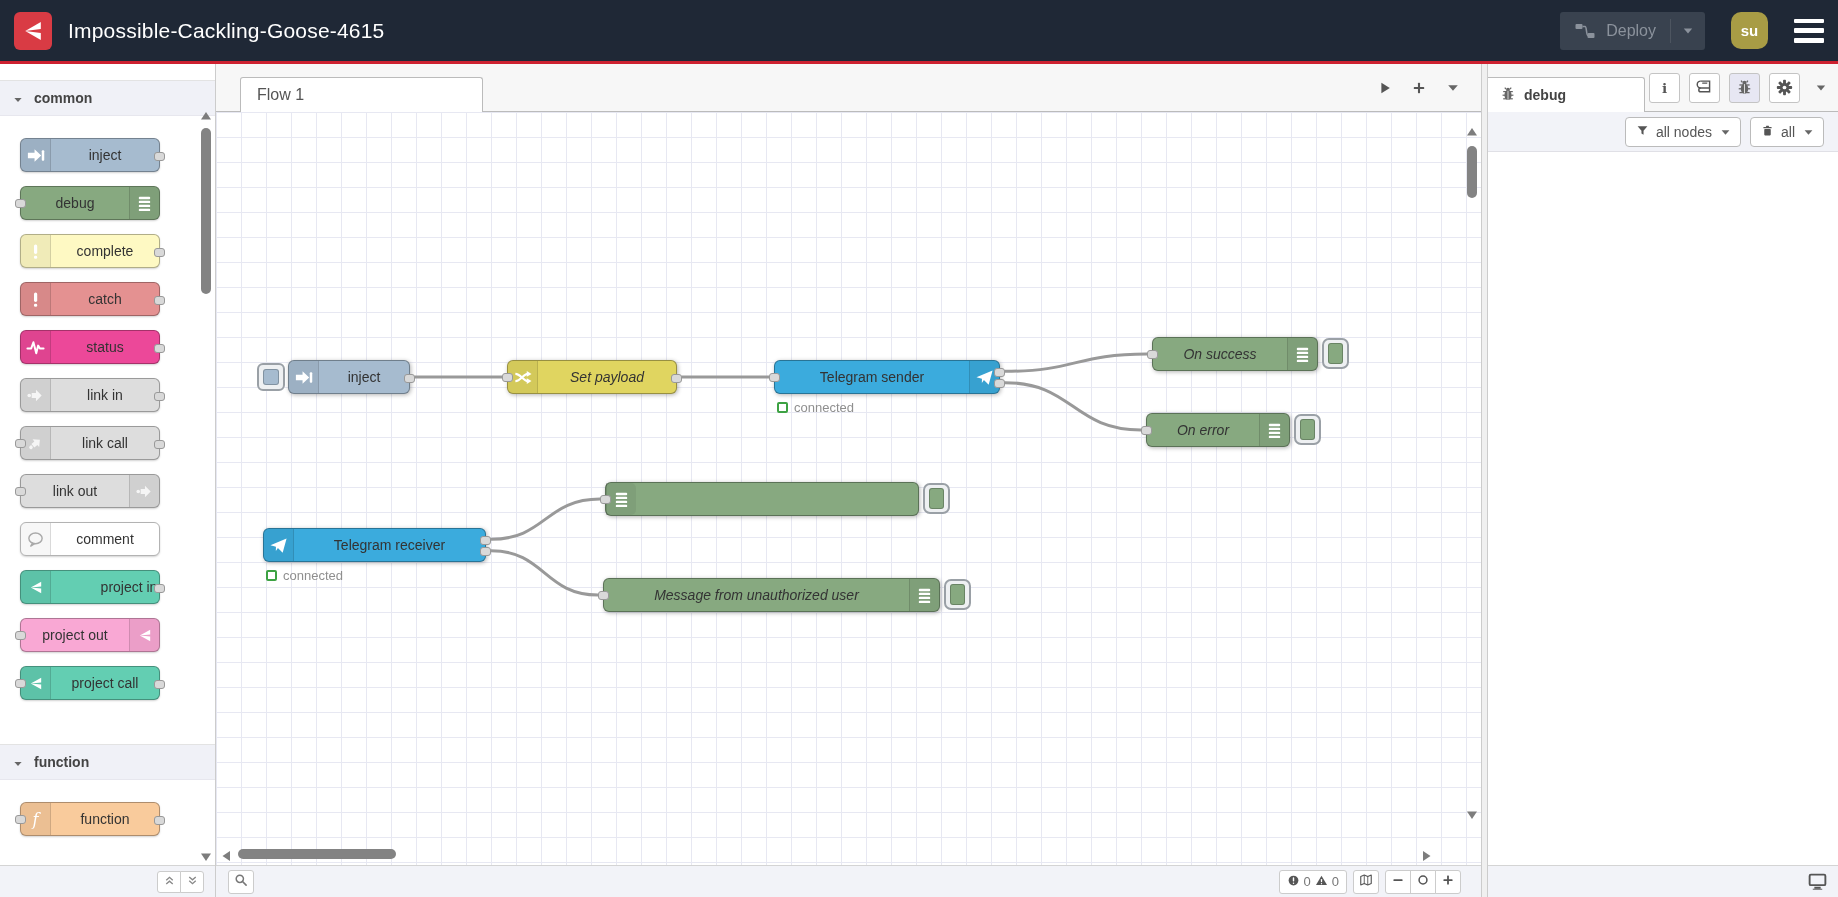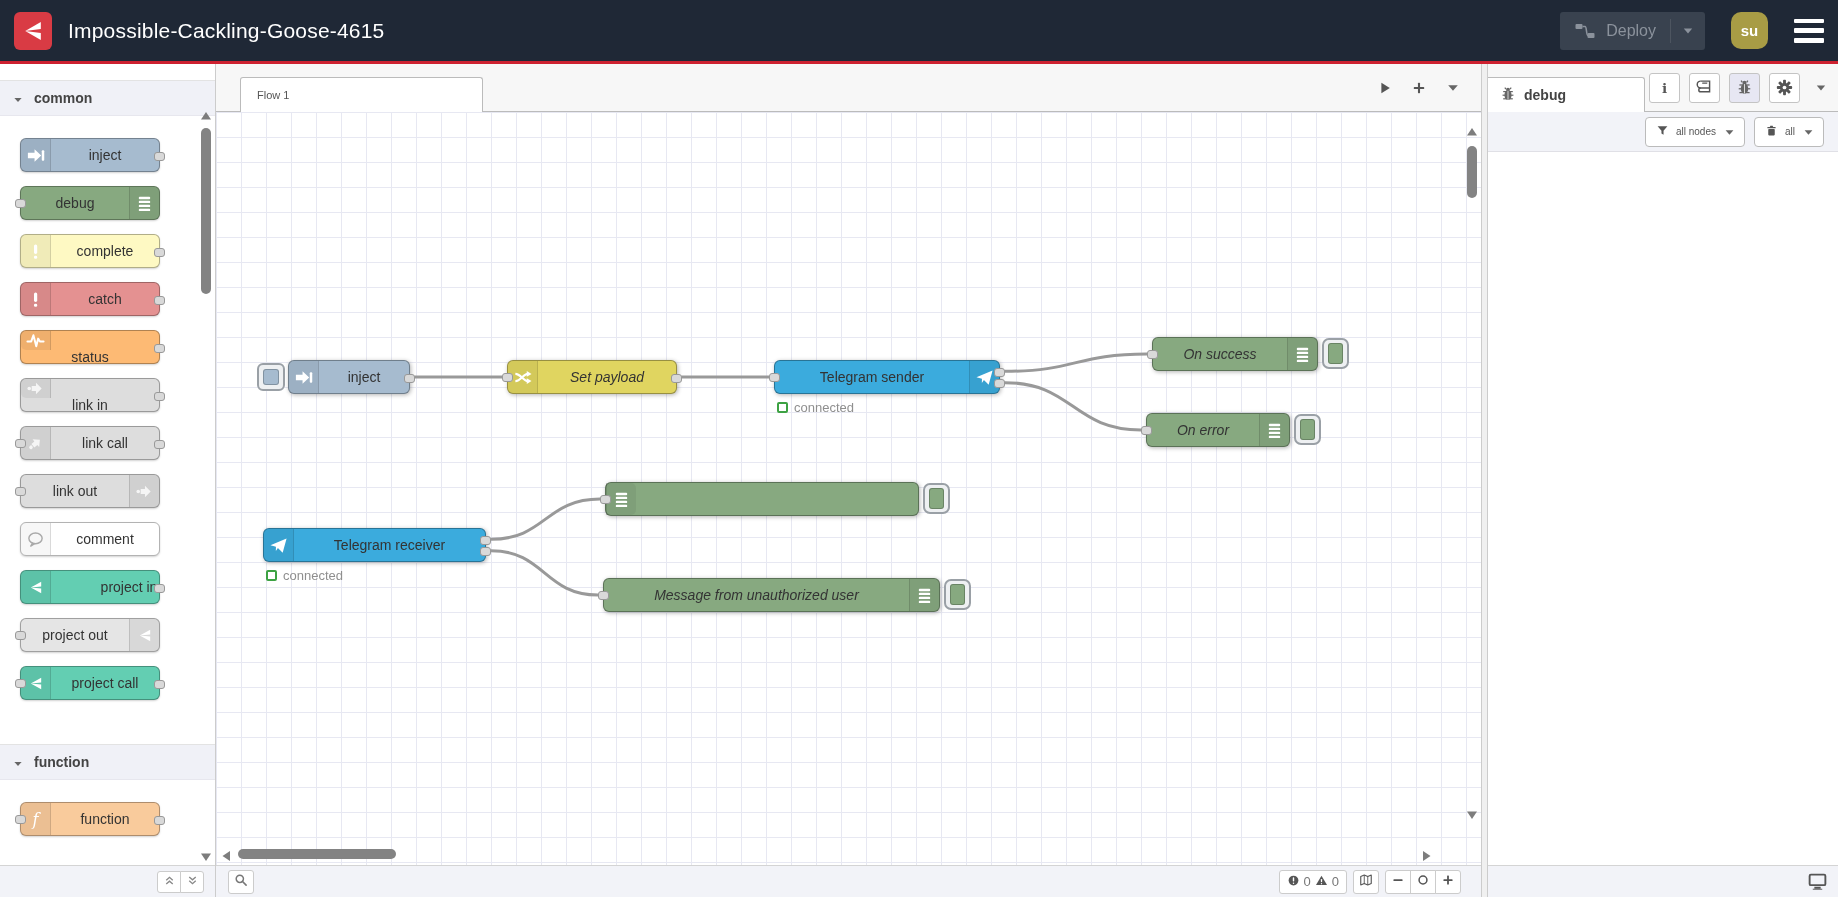--- a/index.html
+++ b/index.html
@@ -70,21 +70,21 @@
   .vsb, .hsb { position:absolute; z-index:6; }
   .sb-thumb { position:absolute; background:#838383; border-radius:5px; cursor:pointer; }
   .sb-arrow { position:absolute; width:12px; height:12px; cursor:pointer; }
   .sb-arrow svg { width:12px; height:12px; }
 
   
   .ws { width:1265px; flex:none; display:flex; flex-direction:column; position:relative; }
   .wtabbar { height:48px; flex:none; background:#f7f7f7; border-bottom:1px solid #bbb;
     display:flex; align-items:flex-end; padding-left:24px; }
   .tab { height:35px; width:243px; background:#fff; border:1px solid #bbb; border-bottom:none;
-    display:flex; align-items:center; padding:0 16px; font-size:11px; color:#555;
+    display:flex; align-items:center; padding:0 16px; font-size:16px; color:#555;
     position:relative; z-index:2; margin-bottom:-1px; cursor:pointer;
     border-radius:3px 3px 0 0; }
   .wtab-actions { margin-left:auto; align-self:center; display:flex; align-items:center;
     gap:18px; margin-right:20px; }
   .wtab-actions .abtn { width:16px; height:16px; cursor:pointer; }
   .canvas { flex:1; position:relative; overflow:hidden; background:#fff;
     background-image:linear-gradient(#e7e8f2 1px,transparent 1px),
       linear-gradient(90deg,#e7e8f2 1px,transparent 1px);
     background-size:25px 25px; }
   .wires { position:absolute; left:0; top:0; z-index:1; }
@@ -130,21 +130,21 @@
   .stools { margin-left:auto; align-self:center; display:flex; align-items:center; gap:9px;
     margin-right:8px; }
   .tbtn { width:31px; height:30px; background:#fff; border:1px solid #c4c4c4; border-radius:3px;
     display:flex; align-items:center; justify-content:center; cursor:pointer; }
   .tbtn svg { width:17px; height:17px; }
   .tbtn.active { background:#e7e7f3; }
   .schev { width:14px; height:14px; margin-left:6px; cursor:pointer; }
   .stoolbar { height:40px; flex:none; background:#f2f3f8; border-bottom:1px solid #e0e0e6;
     display:flex; align-items:center; justify-content:flex-end; gap:9px; padding-right:14px; }
   .pillbtn { height:30px; background:#fff; border:1px solid #bbb; border-radius:4px;
-    display:flex; align-items:center; gap:7px; padding:0 10px; font-size:10px; color:#555;
+    display:flex; align-items:center; gap:7px; padding:0 10px; font-size:14px; color:#555;
     cursor:pointer; }
   .pillbtn svg { width:13px; height:13px; }
   .scontent { flex:1; background:#fff; }
   .sfoot { height:32px; flex:none; background:#f2f3f8; border-top:1px solid #d4d4d4;
     display:flex; align-items:center; justify-content:flex-end; padding-right:10px; }
   .sfoot .mon { width:21px; height:21px; cursor:pointer; }
 </style>
 </head>
 <body>
 
@@ -231,30 +231,30 @@
                 <div class="pnode" style="width: 140px; background: rgb(228, 145, 145);">
                   <div class="nicon l">
                     <svg viewBox="0 0 20 20">
                       <rect x="8.4" y="2.5" width="3.4" height="10" rx="1.6" fill="#fff"></rect>
                       <rect x="8.4" y="14.5" width="3.4" height="3.2" rx="1.4" fill="#fff"></rect>
                     </svg>
                   </div>
                   <div class="nlabel">catch</div>
                   <div class="port" style="right: -6px; top: 12.5px;"></div>
                 </div>
-                <div class="pnode" style="width: 140px; background: #fdba74; flex-direction: column;">
+                <div class="pnode" style="width: 140px; background: #ec4899;">
                   <div class="nicon l">
                     <svg viewBox="0 0 20 20">
                       <polyline points="1.5,11 5.5,11 7.8,4.5 10.8,16 12.8,8 14.6,11 18.5,11" fill="none" stroke="#fff" stroke-width="2.1" stroke-linejoin="round" stroke-linecap="round"></polyline>
                     </svg>
                   </div>
                   <div class="nlabel">status</div>
                   <div class="port" style="right: -6px; top: 12.5px;"></div>
                 </div>
-                <div class="pnode" style="width: 140px; background: rgb(221, 221, 221); flex-direction: column;">
+                <div class="pnode" style="width: 140px; background: rgb(221, 221, 221);">
                   <div class="nicon l">
                     <svg viewBox="0 0 20 20" opacity="0.8">
                       <circle cx="3.4" cy="10" r="1.9" fill="#fff"></circle>
                       <polygon points="6,7.4 10.5,7.4 10.5,4 16.5,10 10.5,16 10.5,12.6 6,12.6" fill="#fff"></polygon>
                     </svg>
                   </div>
                   <div class="nlabel">link in</div>
                   <div class="port" style="right: -6px; top: 12.5px;"></div>
                 </div>
                 <div class="pnode" style="width: 140px; background: rgb(221, 221, 221);">
@@ -292,21 +292,21 @@
                 <div class="pnode" style="width: 140px; background: rgb(99, 206, 178); gap: 48px;">
                   <div class="nicon l">
                     <svg viewBox="0 0 20 20">
                       <polygon points="16,4 16,9 5,10 " fill="#fff"></polygon>
                       <polygon points="16,16 16,11 5,10" fill="#fff"></polygon>
                     </svg>
                   </div>
                   <div class="nlabel">project in</div>
                   <div class="port" style="right: -6px; top: 12.5px;"></div>
                 </div>
-                <div class="pnode" style="width: 140px; background: #e5e5e5; text-align: center;">
+                <div class="pnode" style="width: 140px; background: #f9a8d4; text-align: center;">
                   <div class="nlabel">project out</div>
                   <div class="nicon r">
                     <svg viewBox="0 0 20 20">
                       <polygon points="16,4 16,9 5,10 " fill="#fff"></polygon>
                       <polygon points="16,16 16,11 5,10" fill="#fff"></polygon>
                     </svg>
                   </div>
                   <div class="port" style="left: -6px; top: 12px;"></div>
                 </div>
                 <div class="pnode" style="width: 140px; background: rgb(99, 206, 178);">

